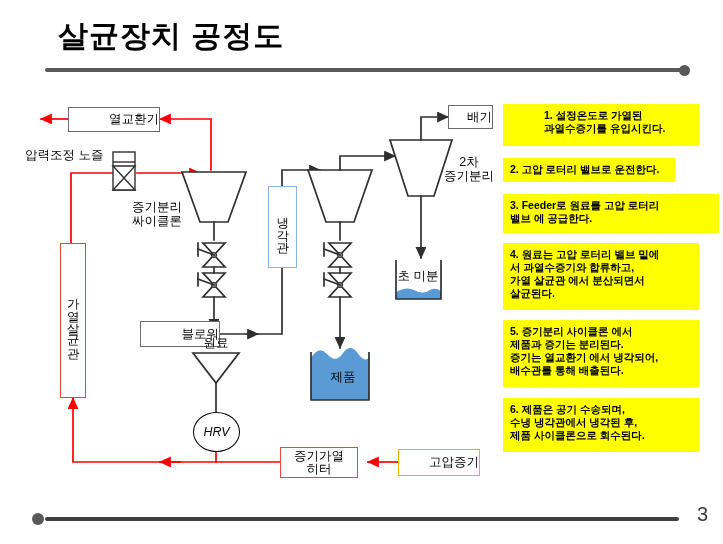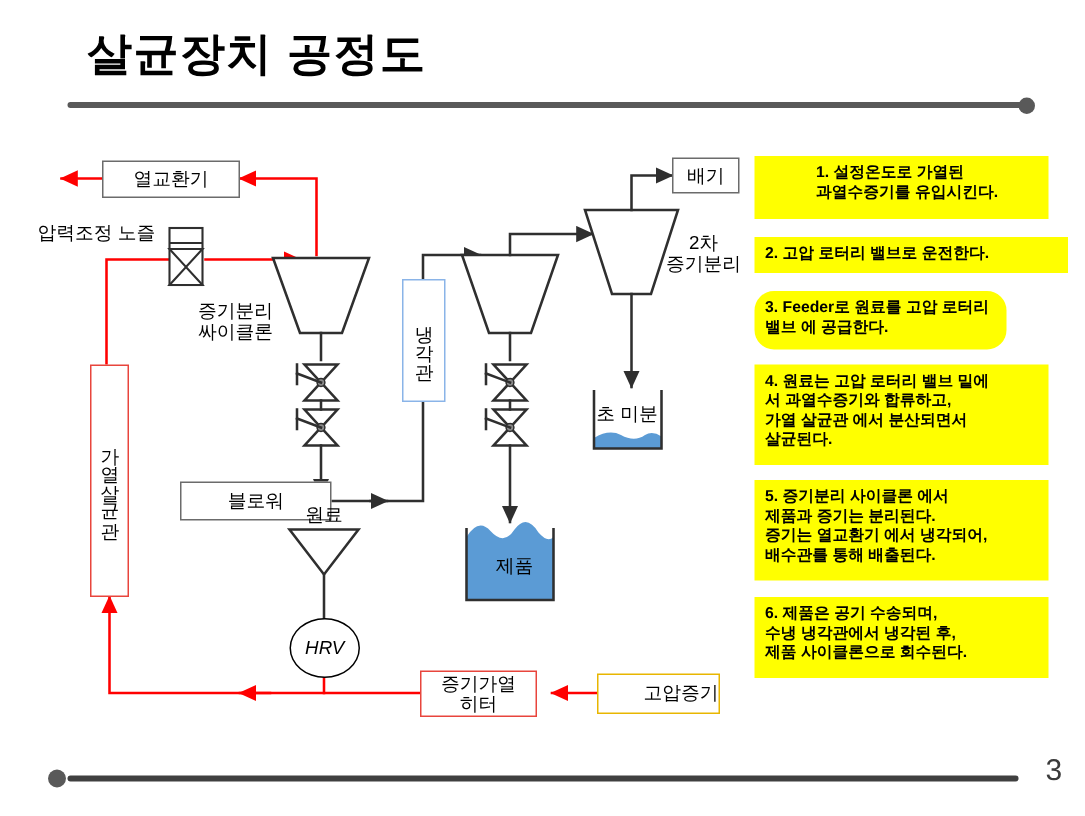--- a/index.html
+++ b/index.html
@@ -52,21 +52,21 @@
     white-space:pre-line;
   }
 
   
   .box{
     position:absolute;box-sizing:border-box;
     display:flex;align-items:center;justify-content:center;
     text-align:center;font-size:12.5px;color:#000;
     background:#fff;
   }
-  .box.gray{border:1.6px solid #6b6b6b;}
+  .box.gray{border:1.6px solid #6b6b6b;justify-content:flex-end;}
   .box.red{border:1.6px solid #e8453c;}
   .box.orange{border:1.6px solid #e8b600;justify-content:flex-end;}
   .box.blue{border:1.6px solid #8ab4e8;}
 
   .vtext{
     writing-mode:vertical-rl;
     text-orientation:upright;
     letter-spacing:0px;
     line-height:1;
   }
@@ -210,21 +210,21 @@
 
   <div class="label" style="left:25px;top:148px;width:100px;text-align:left;">압력조정 노즐</div>
 
   <div class="label" style="left:117px;top:200px;width:80px;">증기분리
 싸이클론</div>
 
   <div class="box red" style="left:60px;top:243px;width:26px;height:155px;">
     <span class="vtext">가열살균관</span>
   </div>
 
-  <div class="box gray" style="left:120px;top:321px;width:101px;height:26px;">
+  <div class="box gray" style="left:140px;top:321px;width:80px;height:26px;">
     <span>블로워</span>
   </div>
 
   <div class="box blue" style="left:268px;top:186px;width:29px;height:82px;">
     <span class="vtext">냉각관</span>
   </div>
 
   <div class="label" style="left:191px;top:336px;width:50px;">원료</div>
 
   <div class="hrv" style="left:193px;top:412px;width:47px;height:40px;font-style:italic;">
@@ -247,22 +247,22 @@
     <span>배기</span>
   </div>
 
   <div class="label" style="left:436px;top:155px;width:66px;">2차
 증기분리</div>
 
   <div class="tank-label" style="left:394px;top:268px;width:48px;">초 미분</div>
 
   <div class="note" style="left:503px;top:104px;width:196px;height:42px;padding-left:41px;">1.  설정온도로 가열된
      과열수증기를 유입시킨다.</div>
-  <div class="note" style="left:503px;top:158px;width:209px;height:24px;">2. 고압 로터리 밸브로 운전한다.</div>
-  <div class="note" style="left:503px;top:194px;width:168px;height:39px;border-radius:13px;">3. Feeder로 원료를 고압 로터리
+  <div class="note" style="left:503px;top:158px;width:172px;height:24px;">2. 고압 로터리 밸브로 운전한다.</div>
+  <div class="note" style="left:503px;top:194px;width:216px;height:39px;">3. Feeder로 원료를 고압 로터리
     밸브 에 공급한다.</div>
   <div class="note" style="left:503px;top:243px;width:196px;height:67px;">4. 원료는 고압 로터리 밸브 밑에
     서 과열수증기와 합류하고,
     가열 살균관 에서 분산되면서
     살균된다.</div>
   <div class="note" style="left:503px;top:320px;width:196px;height:67px;">5. 증기분리 사이클론 에서
     제품과 증기는 분리된다.
     증기는 열교환기 에서 냉각되어,
     배수관를 통해 배출된다.</div>
   <div class="note" style="left:503px;top:398px;width:196px;height:54px;">6. 제품은 공기 수송되며,

